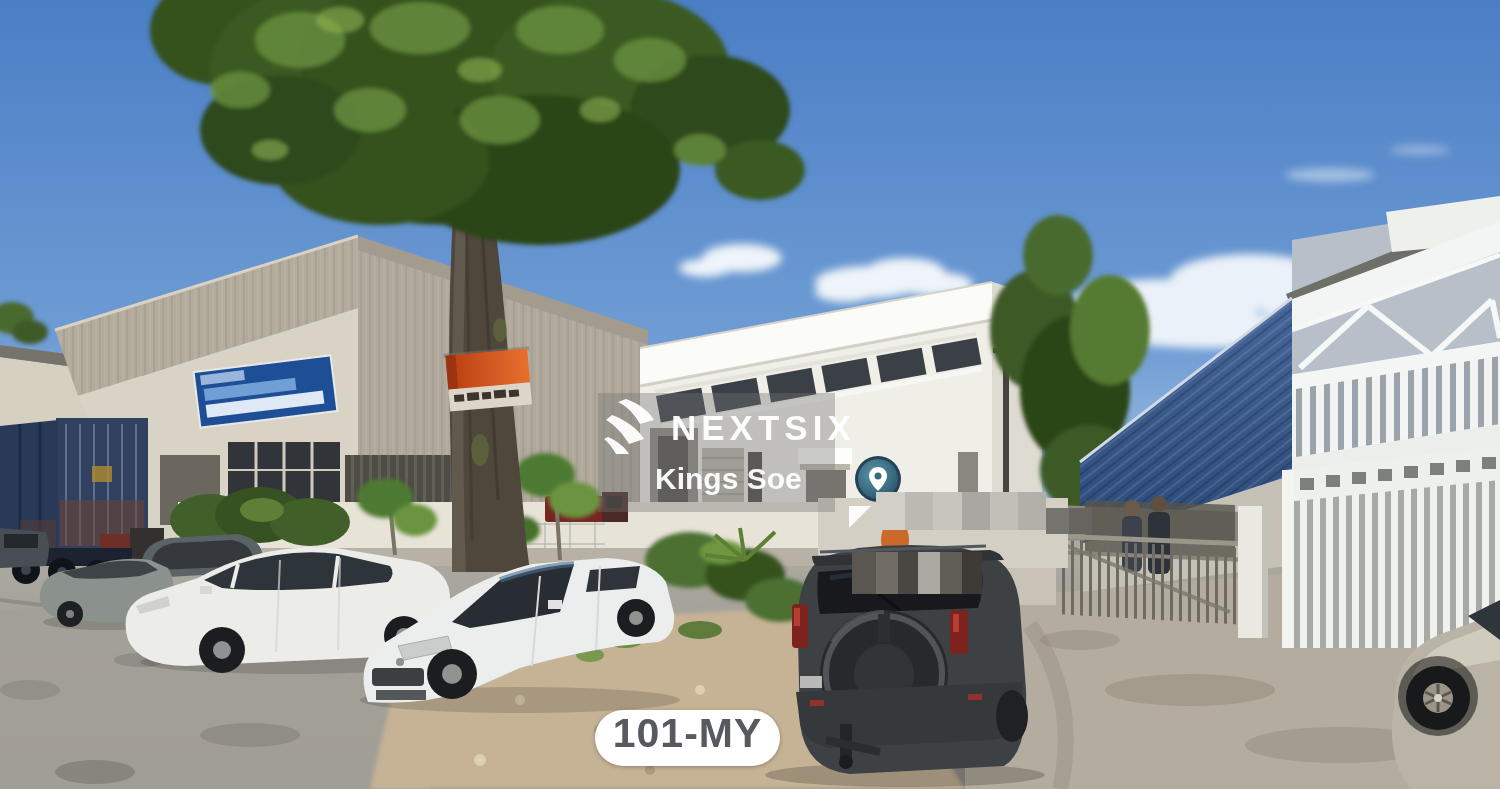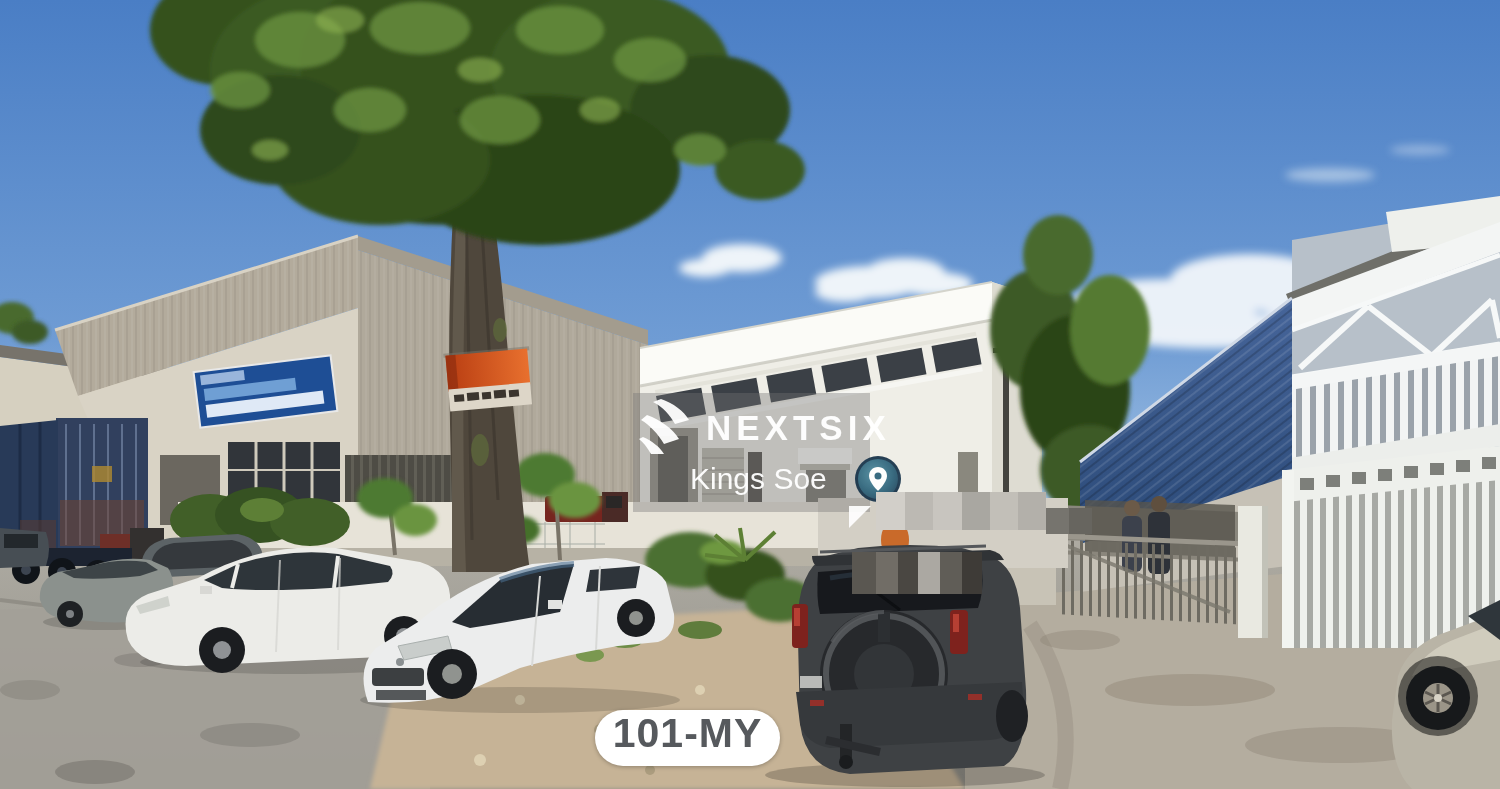--- a/index.html
+++ b/index.html
@@ -1,23 +1,23 @@
 <!DOCTYPE html>
 <html><head>
 <meta charset="utf-8">
 <style>
   html,body{margin:0;padding:0;background:#222;}
   .scene{position:relative;width:1500px;height:789px;overflow:hidden;font-family:"Liberation Sans",sans-serif;}
   .scene svg.bg{position:absolute;left:0;top:0;}
   
-  .watermark{position:absolute;left:633px;top:393px;width:237px;height:119px;
+  .watermark{position:absolute;left:598px;top:393px;width:237px;height:119px;
     background:rgba(115,115,115,.38);display:flex;flex-direction:column;}
   .wm-row1{display:flex;align-items:center;gap:9px;height:68px;padding-left:6px;}
   .wm-brand{color:#fff;font-size:35px;font-weight:bold;letter-spacing:5px;opacity:.95;line-height:1;}
-  .wm-agent{color:#fff;font-size:30px;font-weight:400;padding-left:57px;opacity:.95;line-height:1.2;}
+  .wm-agent{color:#fff;font-size:30px;font-weight:700;padding-left:57px;opacity:.95;line-height:1.2;}
   .pin-badge{position:absolute;left:855px;top:456px;width:46px;height:46px;border-radius:50%;
     background:radial-gradient(circle at 40% 38%, #4f8ca0, #2a6078 55%, #17344c);
     border:3px solid rgba(18,42,66,.85);box-sizing:border-box;opacity:.92;}
   .pin-tail{position:absolute;left:849px;top:506px;width:0;height:0;
     border-top:22px solid rgba(255,255,255,.92);border-right:22px solid transparent;}
   
   .mosaic{position:absolute;display:flex;}
   .mosaic div{height:100%;}
   
   .pill{position:absolute;left:595px;top:710px;width:185px;height:56px;border-radius:28px;

